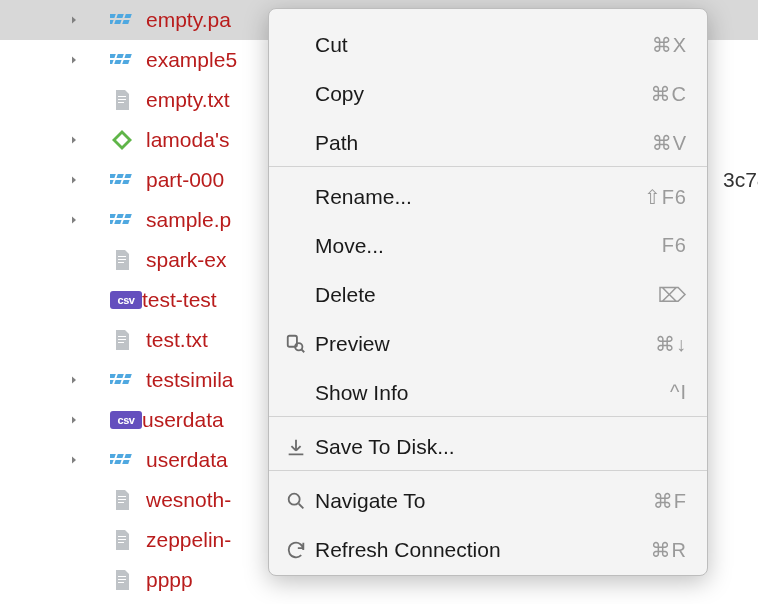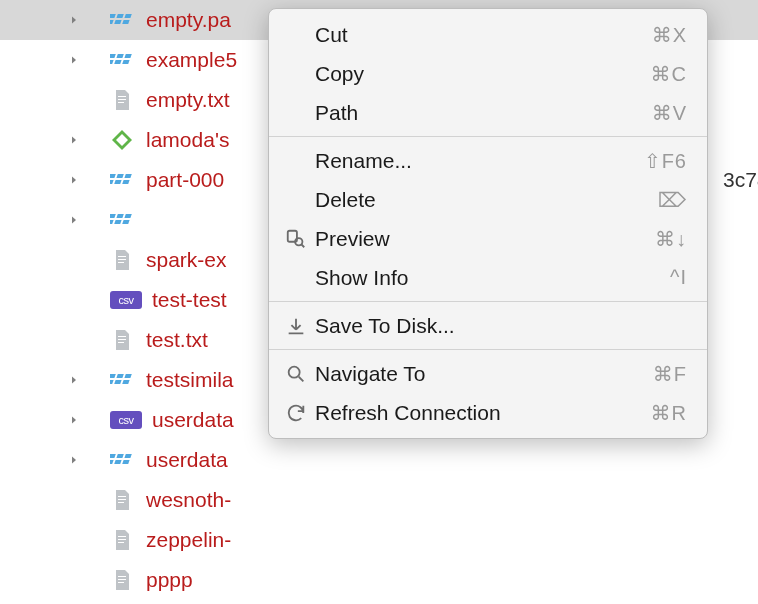--- a/index.html
+++ b/index.html
@@ -53,27 +53,26 @@
     .icon svg {
       width: 24px;
       height: 24px;
     }
     .icon-csv {
       width: 32px;
       height: 18px;
       background: #644fbe;
       color: #fff;
       font-size: 11px;
-      font-weight: normal;
+      font-weight: bold;
       border-radius: 3px;
       display: flex;
       align-items: center;
       justify-content: center;
       letter-spacing: -0.5px;
-      margin-right: 10px;
     }
     .filename {
       color: #b91c1c;
     }
     .tail {
       color: #333;
       margin-left: 11px;
     }
 
     .context-menu {
@@ -85,20 +84,21 @@
       border: 1px solid #bdbdbd;
       border-radius: 8px;
       box-shadow: 0 6px 24px rgba(0,0,0,0.25);
       padding: 6px 0;
     }
     .menu-item {
       display: flex;
       align-items: center;
       height: 39px;
       padding: 0 20px 0 10px;
+      margin-top: 10px;
     }
     .menu-icon {
       width: 34px;
       flex-shrink: 0;
       display: flex;
       align-items: center;
       justify-content: center;
       color: #6c6c6c;
     }
     .menu-icon svg {
@@ -224,20 +224,21 @@
           <g fill="#4fa8e0">
             <rect x="2" y="6" width="6" height="4" transform="skewX(-20)"></rect>
             <rect x="10" y="6" width="6" height="4" transform="skewX(-20)"></rect>
             <rect x="18" y="6" width="6" height="4" transform="skewX(-20)"></rect>
             <rect x="2" y="12" width="6" height="4" transform="skewX(-20)"></rect>
             <rect x="10" y="12" width="6" height="4" transform="skewX(-20)"></rect>
             <rect x="18" y="12" width="6" height="4" transform="skewX(-20)"></rect>
           </g>
         </svg>
       </span>
+      <span class="filename">sample.p</span>
     </div>
     <div class="tree-row">
       <span class="disclosure hidden">
         <svg viewBox="0 0 24 24">
           <path fill="currentColor" d="M8 5l8 7-8 7z"></path>
         </svg>
       </span>
       <span class="icon">
         <svg viewBox="0 0 24 24">
           <path fill="#bfc3c7" d="M6 2h9l4 4v16H6z"></path>
@@ -376,20 +377,25 @@
     <div class="menu-item">
       <span class="menu-icon"></span>
       <span class="menu-label">Path</span>
       <span class="menu-shortcut">⌘V</span>
     </div>
     <div class="menu-separator"></div>
     <div class="menu-item">
       <span class="menu-icon"></span>
       <span class="menu-label">Rename...</span>
       <span class="menu-shortcut">⇧F6</span>
+    </div>
+    <div class="menu-item">
+      <span class="menu-icon"></span>
+      <span class="menu-label">Move...</span>
+      <span class="menu-shortcut">F6</span>
     </div>
     <div class="menu-item">
       <span class="menu-icon"></span>
       <span class="menu-label">Delete</span>
       <span class="menu-shortcut">⌦</span>
     </div>
     <div class="menu-item">
       <span class="menu-icon">
         <svg viewBox="0 0 24 24" fill="none" stroke="#6c6c6c" stroke-width="2">
           <rect x="3" y="3" width="10" height="12" rx="2"></rect>

